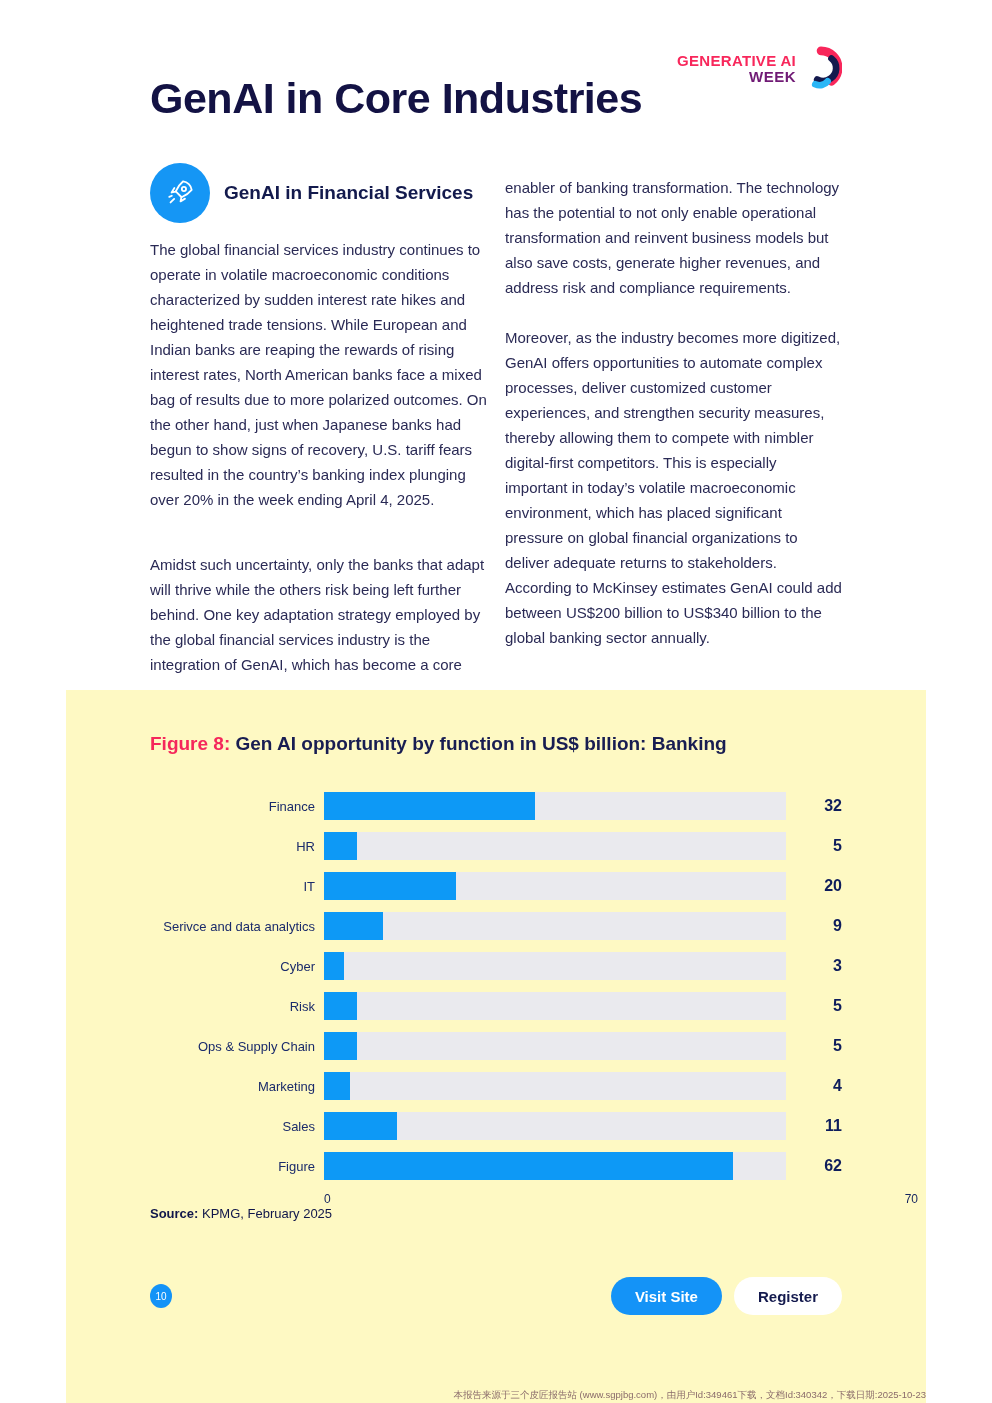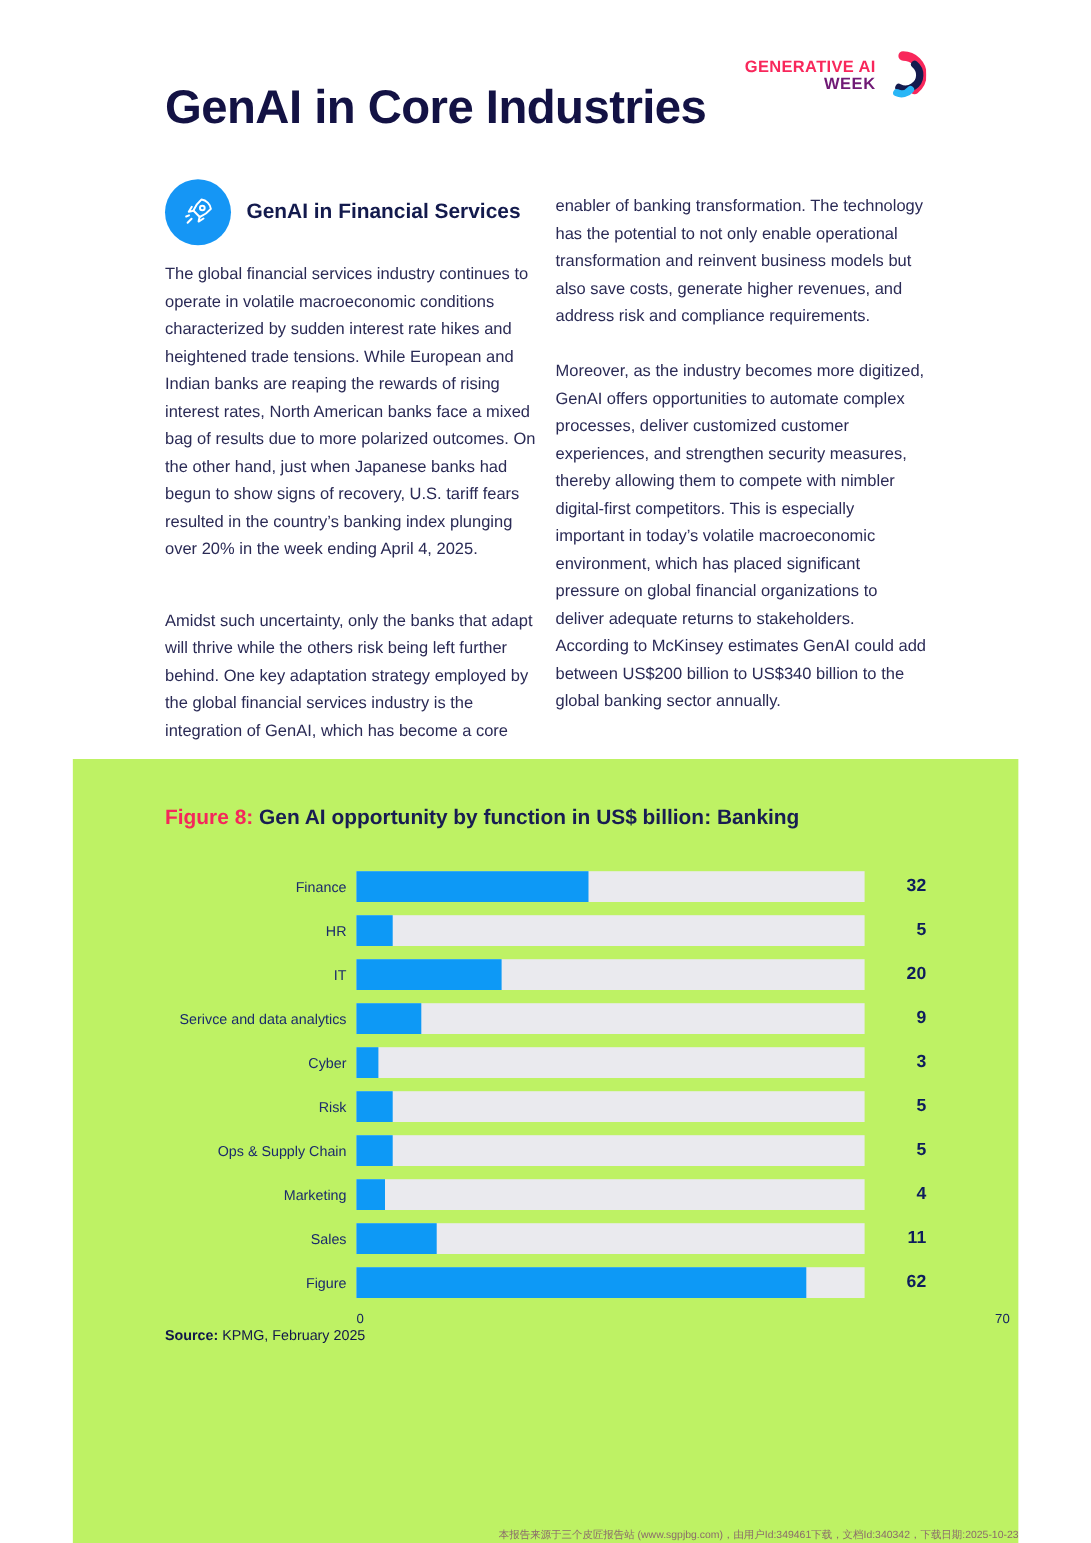--- a/index.html
+++ b/index.html
@@ -24,21 +24,21 @@
   .rocket-badge { width:60px; height:60px; border-radius:50%; background:#1596F5; display:flex; align-items:center; justify-content:center; flex:0 0 60px; }
   .sec-title { font-size:19px; font-weight:800; color:#131A4D; }
 
   .body-p { font-size:15px; line-height:25px; color:#2A2A55; }
   .left-p1 { margin-top:14px; }
   .left-p2 { margin-top:40px; }
   .right-p1 { margin-top:12px; }
   .right-p2 { margin-top:25px; }
 
   
-  .dark { position:relative; height:713px; background:#bef264; padding:43px 84px 0; }
+  .dark { position:relative; height:713px; background:#fef9c3; padding:43px 84px 0; }
   .fig-title { font-size:19px; font-weight:800; }
   .fig-label { color:#F5275B; }
   .fig-rest { color:#181D52; }
 
   .chart { margin-top:37px; }
   .crow { display:flex; align-items:center; height:28px; margin-bottom:12px; }
   .clabel { width:165px; margin-right:9px; text-align:right; font-size:13px; color:#1B2B6B; flex:0 0 165px; }
   .ctrack { flex:1 1 auto; height:28px; background:#EAEAEE; position:relative; }
   .cfill { height:100%; background:#0D99F6; }
   .cvalue { width:48px; flex:0 0 48px; margin-left:8px; text-align:right; font-size:16px; font-weight:800; color:#0E1D5C; }
@@ -183,17 +183,24 @@
           </div>
         </div>
       <div class="axis">
         <span>0</span>
         <span>70</span>
       </div>
     </div>
 
     <div class="source"><b>Source:</b><span> KPMG, February 2025</span></div>
 
+    <div class="footer">
+      <div class="page-badge">10</div>
+      <div class="btn-row">
+        <button class="btn btn-visit">Visit Site</button>
+        <button class="btn btn-register">Register</button>
+      </div>
+    </div>
 
     <div class="watermark">本报告来源于三个皮匠报告站 (www.sgpjbg.com)，由用户Id:349461下载，文档Id:340342，下载日期:2025-10-23</div>
   </div>
 
 </div>
 
 </body></html>

